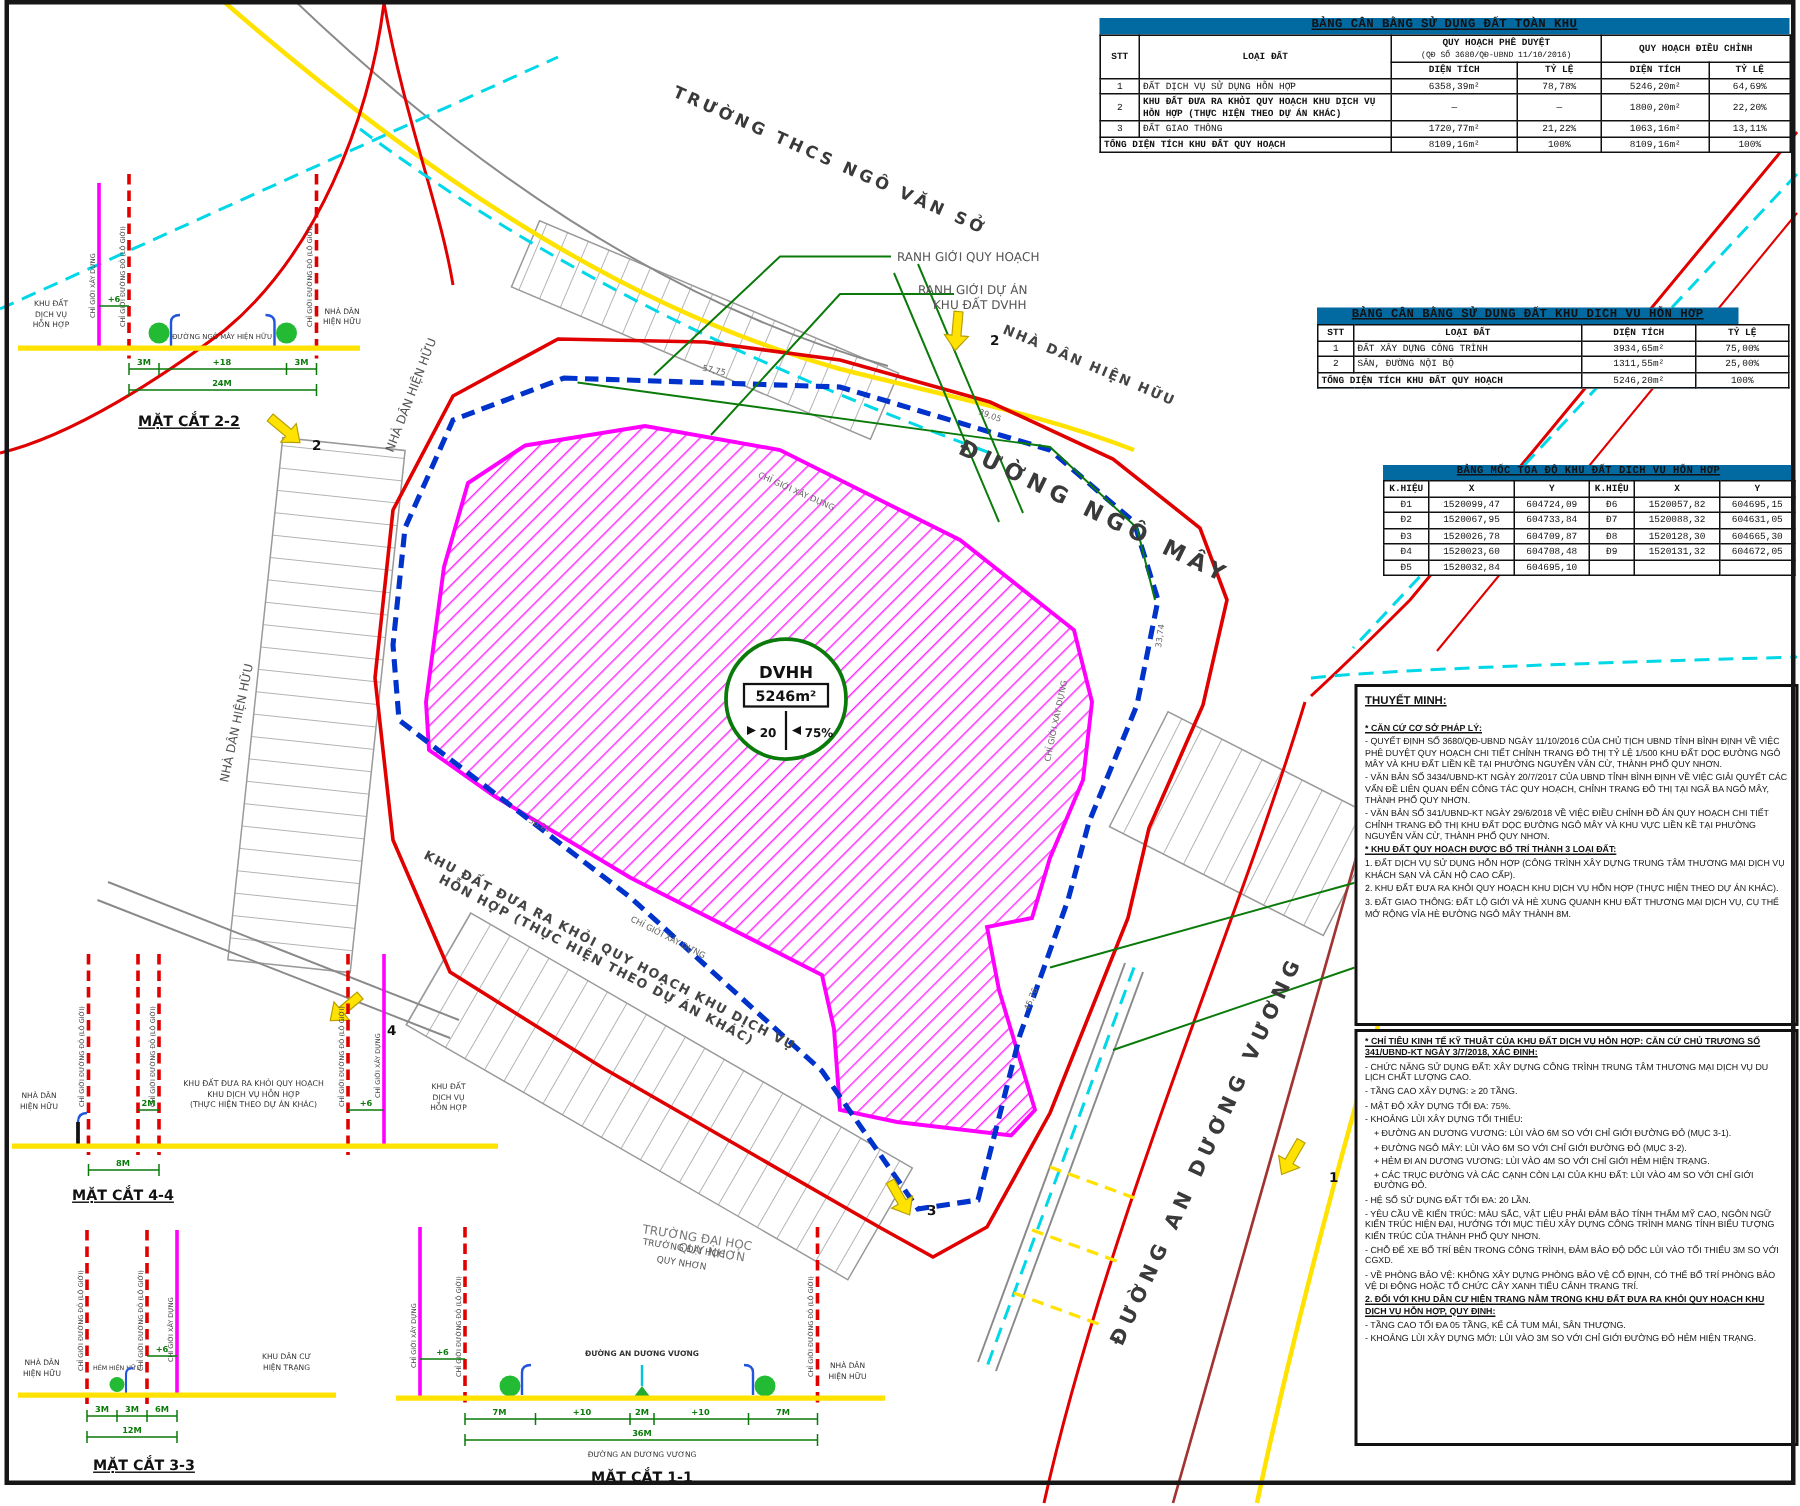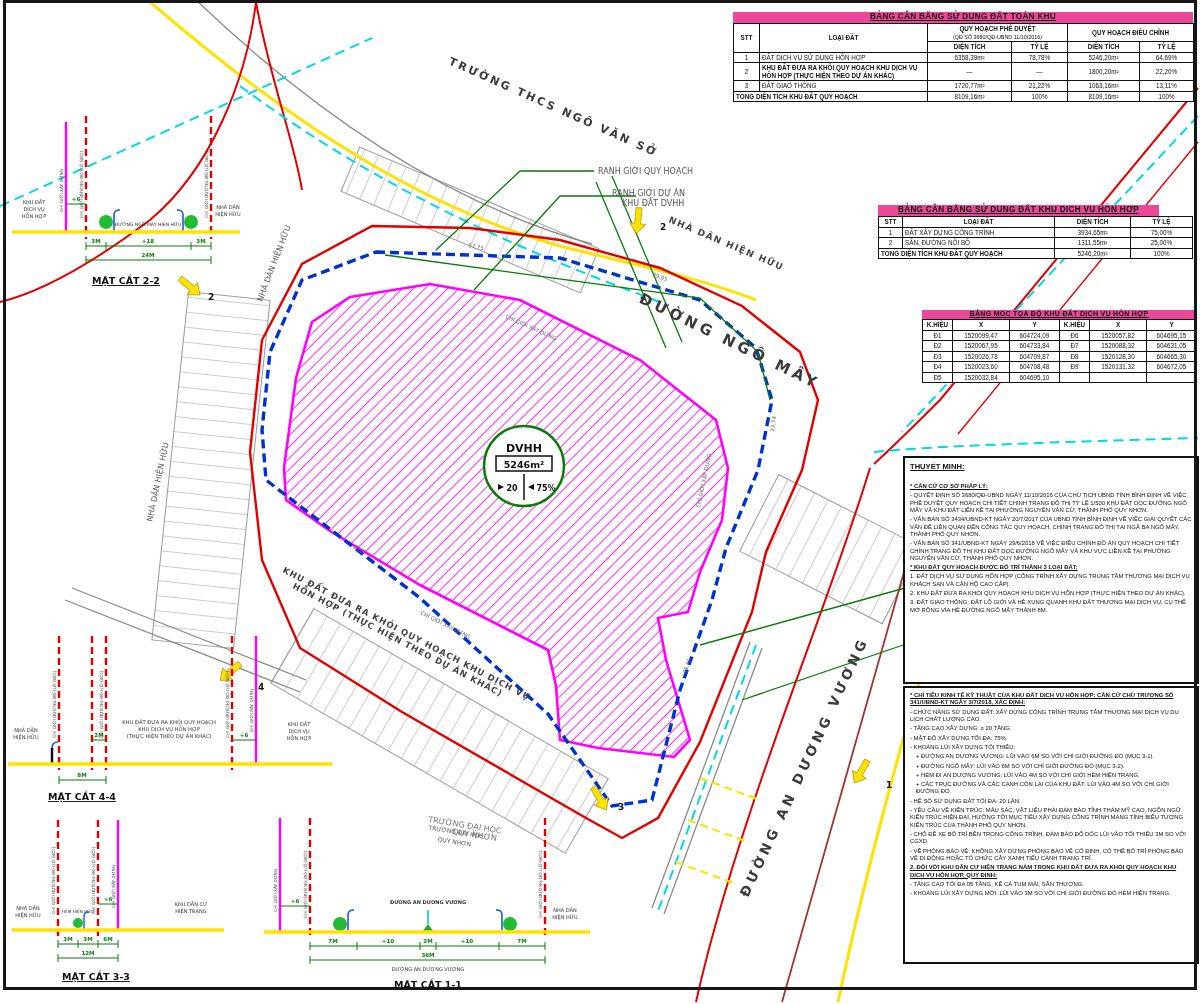--- a/index.html
+++ b/index.html
@@ -27,21 +27,21 @@
   .t55{font-size:5.5px;fill:#666}
   .t6{font-size:6px;fill:#555}
   .t8{font-size:8px;fill:#555}
   .t85{font-size:8.5px;fill:#444;font-weight:bold;letter-spacing:1px}
   .t9{font-size:9px;fill:#444;font-weight:bold;letter-spacing:1.5px}
   .t11{font-size:11px;fill:#3a3a3a;font-weight:bold;letter-spacing:2.5px}
   .t15{font-size:15px;fill:#3a3a3a;font-weight:bold;letter-spacing:4px}
   .sec-title{font-size:9.5px;font-weight:bold;fill:#111;text-decoration:underline}
   .mid{text-anchor:middle}
   
-  .tbl-wrap{position:absolute;z-index:30;background:#ec4899;}
+  .tbl-wrap{position:absolute;z-index:30;background:#0369a1;font-family:Liberation Mono, monospace;}
   .tbl-title{font-size:8.2px;font-weight:bold;text-align:center;text-decoration:underline;
              margin:0 0 2px 0;color:#111;letter-spacing:.3px;}
   table.ptable{border-collapse:collapse;width:100%;background:#fff;table-layout:fixed;}
   table.ptable td,table.ptable th{border:1.7px solid #111;font-size:6.3px;line-height:1.2;
              padding:1px 2px;text-align:center;color:#111;font-weight:normal;overflow:hidden;}
   table.ptable th{font-weight:bold;}
   table.ptable .lt{text-align:left;}
   
   .note-box{position:absolute;z-index:30;background:#fff;border:2.5px solid #111;
             padding:4px 5px;color:#111;}

